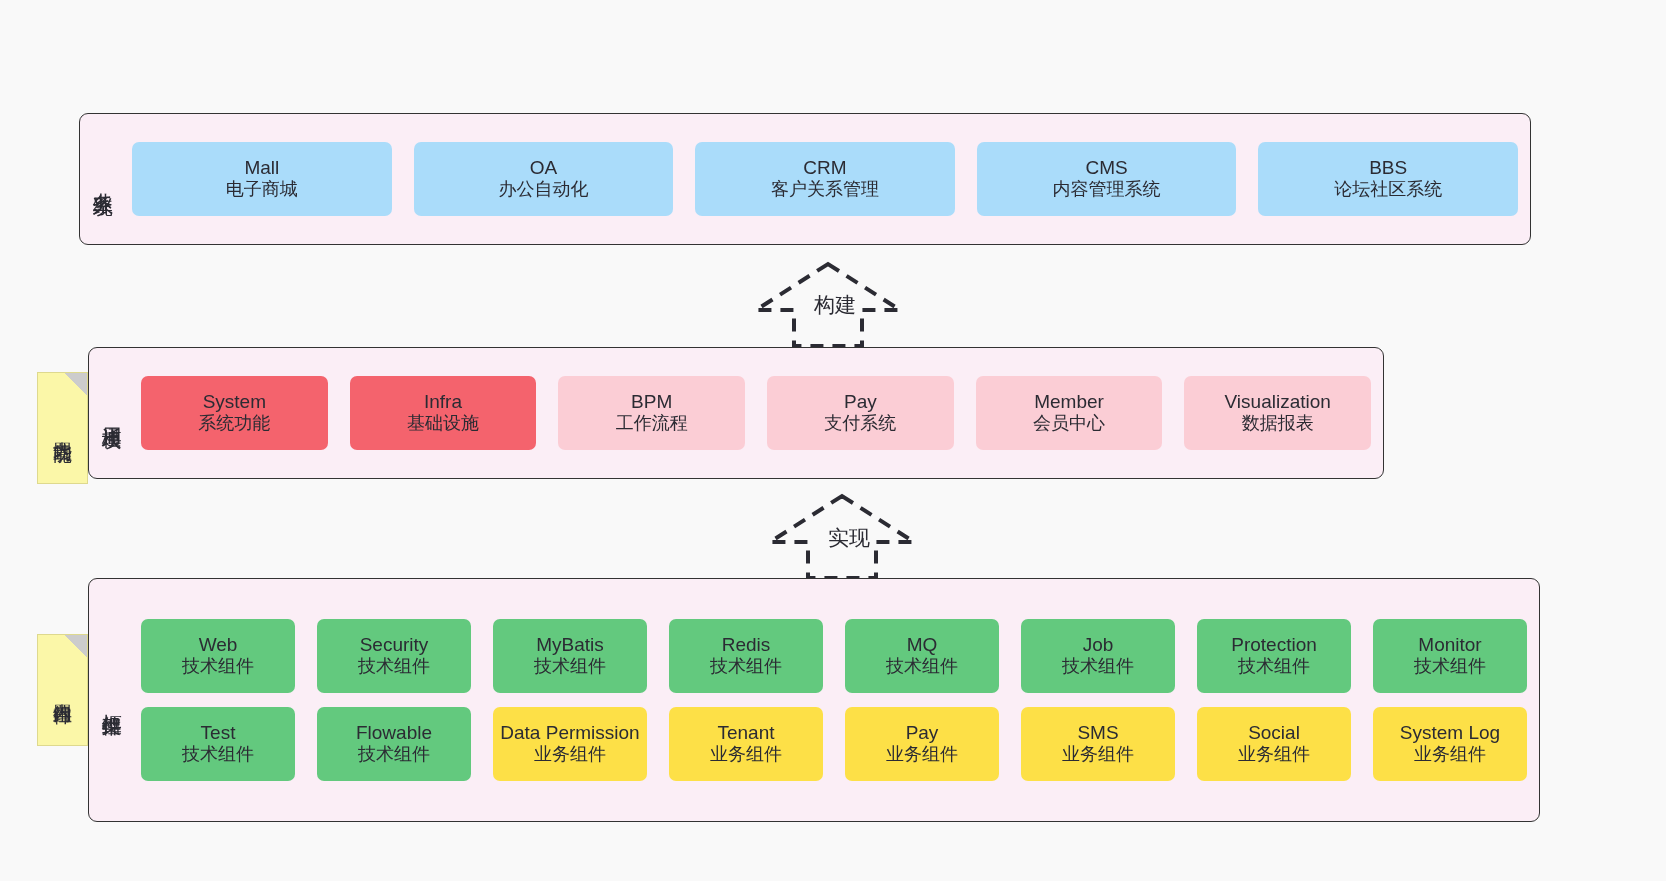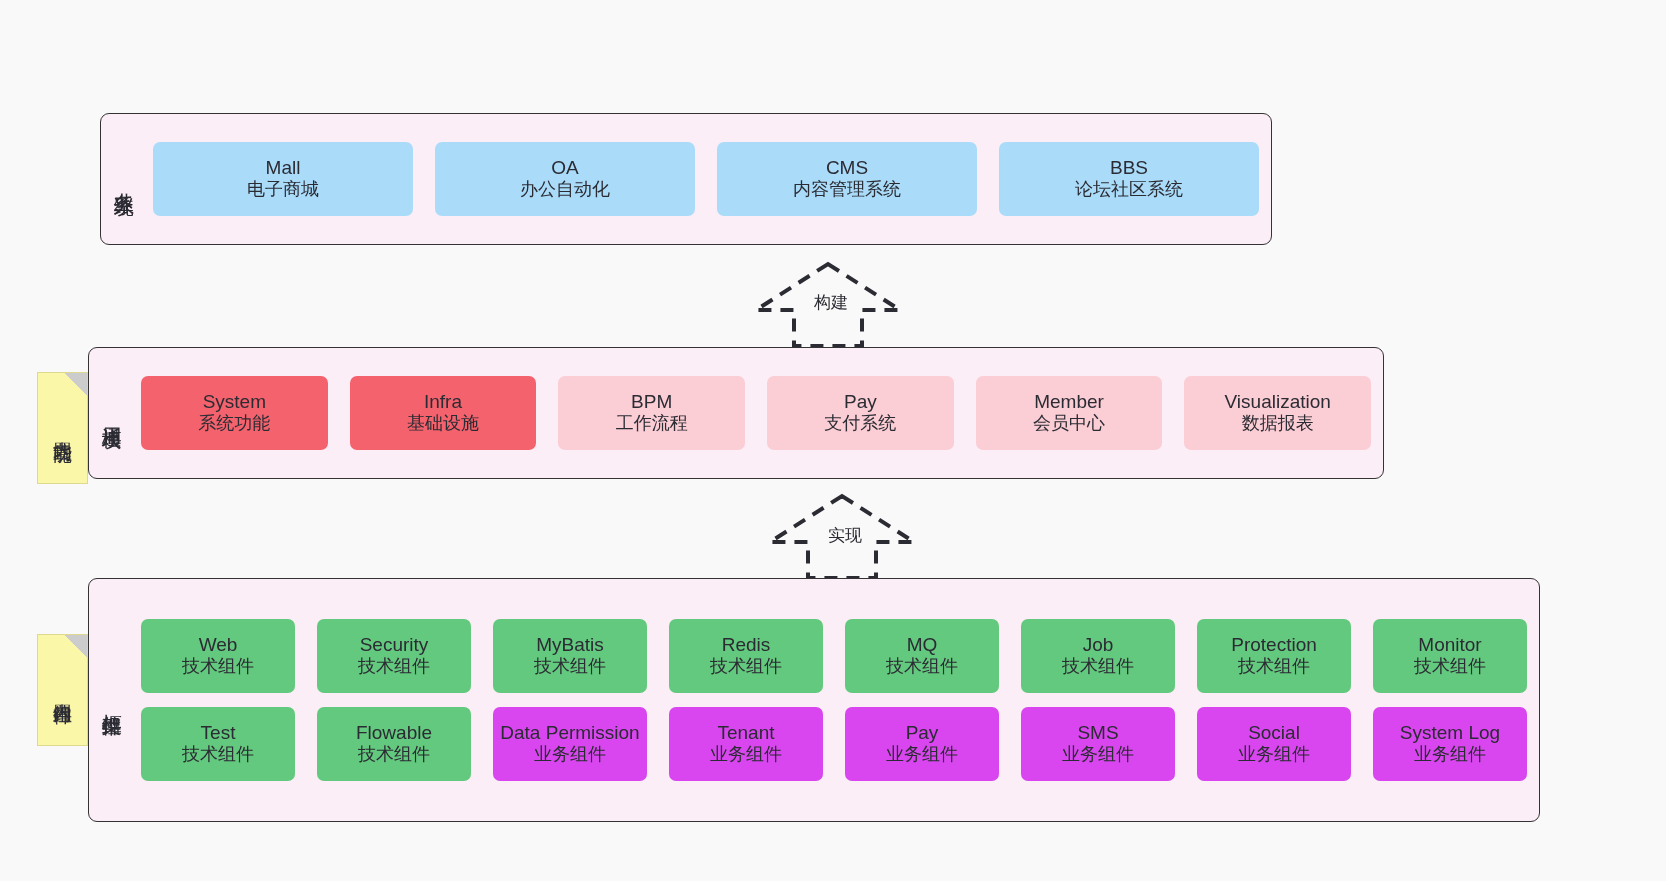--- a/index.html
+++ b/index.html
@@ -78,21 +78,21 @@
     font-size: 18px;
     color: #2b2b33;
     font-family: Liberation Mono, monospace;
   }
 
   
   .c-blue       { background: #aadcfa; }
   .c-red        { background: #f4636d; }
   .c-pink       { background: #fbcdd5; }
   .c-green      { background: #63c97e; }
-  .c-lightgreen { background: #d946ef; }
+  .c-lightgreen { background: #fde047; }
 
   
   .note {
     position: absolute;
     box-sizing: border-box;
     background: #fbf7a8;
     border: 1px solid #ded98e;
     display: flex;
     align-items: center;
     justify-content: center;
@@ -113,43 +113,47 @@
     background: linear-gradient(225deg, #cccccc 0 50%, rgba(0,0,0,0) 50.2%);
   }
 
   
   .arrow {
     position: absolute;
     pointer-events: none;
   }
   .arrow-label {
     position: absolute;
-    font-size: 17px;
+    font-size: 21px;
     color: #2b2b33;
     background: #f9f9f9;
     padding: 0 2px;
     white-space: nowrap;
   }
 </style>
 </head>
 <body>
 
 <div class="canvas">
 
-  <div class="layer" id="layer-business" style="left:100px; top:113px; width:1172px; height:132px;">
+  <div class="layer" id="layer-business" style="left:79px; top:113px; width:1452px; height:132px;">
     <div class="layer-title">业务系统</div>
     <div class="layer-body">
       <div class="row">
         <div class="card c-blue">
           <span class="en">Mall</span>
           <span class="cn">电子商城</span>
         </div>
         <div class="card c-blue">
           <span class="en">OA</span>
           <span class="cn">办公自动化</span>
+        </div>
+        <div class="card c-blue">
+          <span class="en">CRM</span>
+          <span class="cn">客户关系管理</span>
         </div>
         <div class="card c-blue">
           <span class="en">CMS</span>
           <span class="cn">内容管理系统</span>
         </div>
         <div class="card c-blue">
           <span class="en">BBS</span>
           <span class="cn">论坛社区系统</span>
         </div>
       </div>

